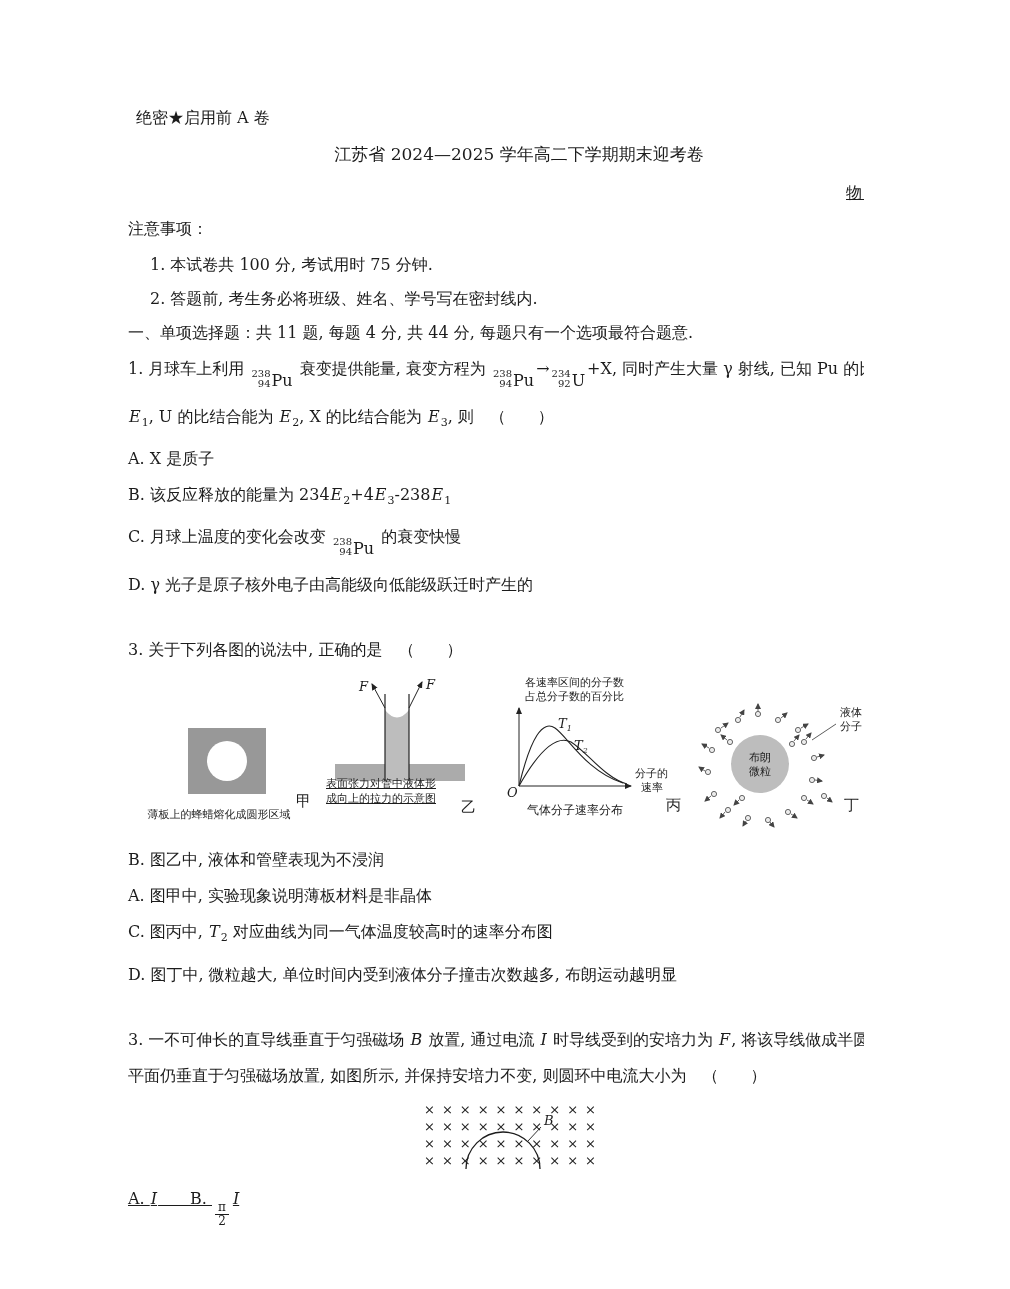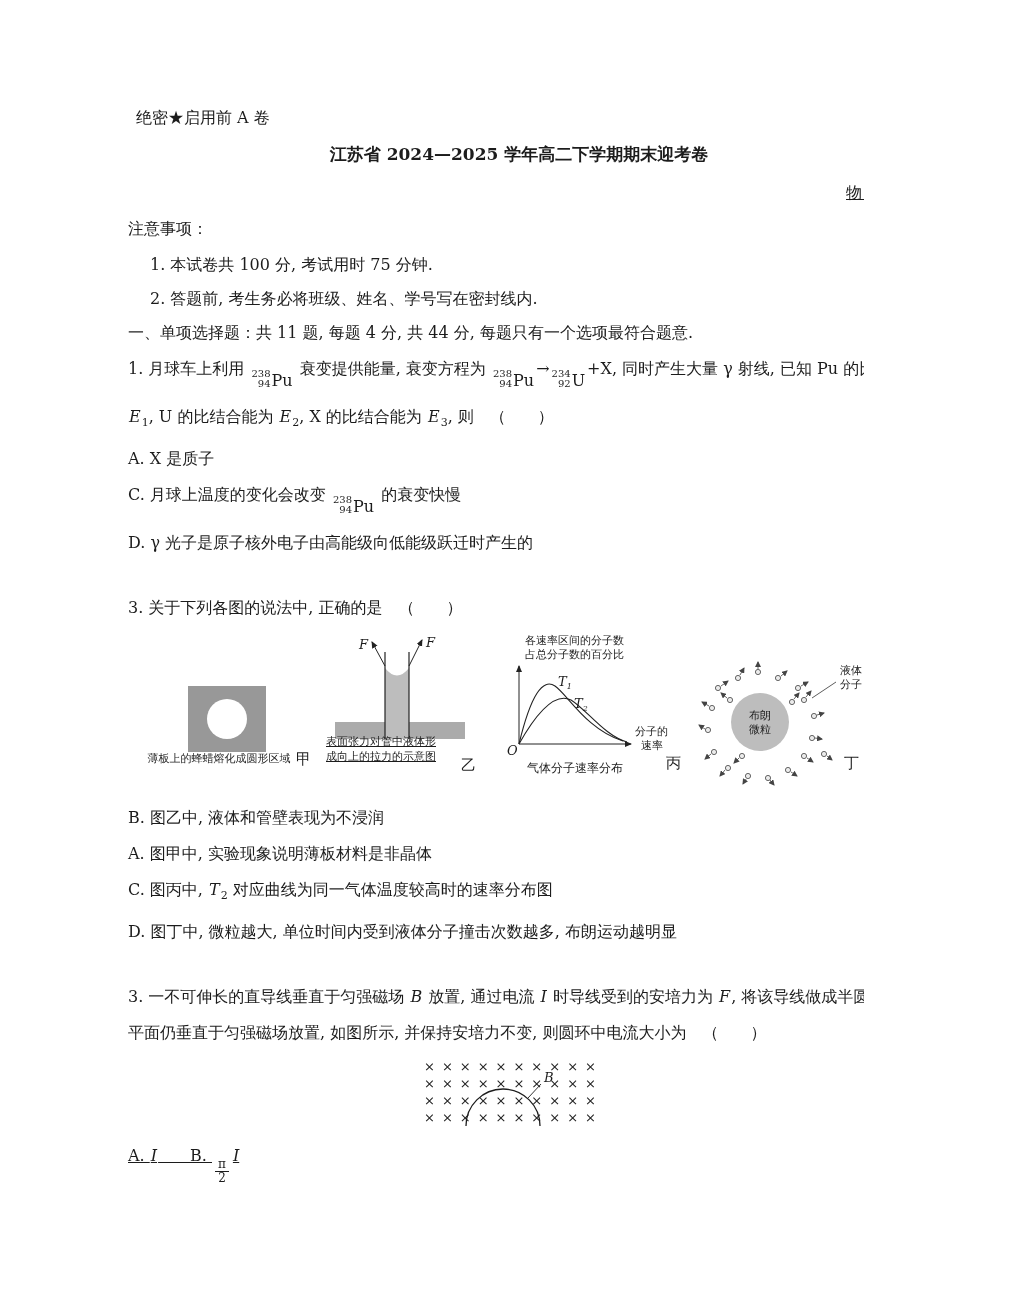--- a/index.html
+++ b/index.html
@@ -1,39 +1,39 @@
 <!DOCTYPE html>
 <html><head>
 <meta charset="utf-8">
 <style>
   html,body{margin:0;padding:0;background:#ffffff;}
   .page{position:relative;width:864px;height:1289px;background:#ffffff;overflow:hidden;
         font-family:"DejaVu Serif","Liberation Serif",serif;color:#1c1c1c;font-size:16px;}
   .content{position:absolute;left:128px;top:106px;width:782px;}
   .line{margin:0 0 13px 0;line-height:23px;white-space:nowrap;}
   .classification{margin-left:8px;margin-bottom:14px;}
-  .title{text-align:center;margin-bottom:15px;font-size:17px;font-weight:bold;}
+  .title{text-align:center;margin-bottom:15px;font-size:17px;}
   .subject{text-align:right;white-space:pre;margin-bottom:13px;text-decoration:underline;}
   .indent{margin-left:22px;margin-bottom:11px;}
   .opt{margin-bottom:13px;}
   .qgap{margin-top:42px;}
   .optline{margin-top:10px;text-decoration:underline;}
   i.var{font-style:italic;padding:0 1px;}
   sub{font-size:11px;}
   .nuclide{display:inline-flex;align-items:flex-start;vertical-align:-3px;margin:0 2px;}
   .nuclide .stack{display:inline-flex;flex-direction:column;align-items:flex-end;
                   font-size:10px;line-height:10px;margin-right:1px;}
   .frac{display:inline-flex;flex-direction:column;align-items:center;vertical-align:-7px;
         font-size:12px;line-height:13px;margin:0 3px;}
   .frac .num{border-bottom:1px solid #1c1c1c;padding:0 3px;}
   
   .figures{position:relative;height:158px;margin:8px 0 16px 0;}
   .fig-jia-rect{position:absolute;left:60px;top:54px;width:78px;height:66px;background:#989898;}
   .fig-jia-circle{position:absolute;left:19px;top:13px;width:40px;height:40px;border-radius:50%;background:#ffffff;}
-  .jia-cap{position:absolute;left:16px;top:120px;width:150px;font-size:11px;text-align:center;line-height:14px;}
+  .jia-cap{position:absolute;left:16px;top:134px;width:150px;font-size:11px;text-align:center;line-height:14px;}
   .jia-label{position:absolute;left:168px;top:118px;font-size:15px;}
   .yi-svg{position:absolute;left:205px;top:4px;}
   .yi-cap{position:absolute;left:198px;top:102px;width:150px;font-size:11px;line-height:15px;text-align:left;text-decoration:underline;}
   .yi-label{position:absolute;left:333px;top:124px;font-size:15px;}
   .bing-svg{position:absolute;left:375px;top:0;}
   .bing-label{position:absolute;left:538px;top:122px;font-size:15px;}
   .ding-svg{position:absolute;left:570px;top:26px;}
   .ding-label{position:absolute;left:716px;top:122px;font-size:15px;}
   .svgsm{font-size:11px;font-family:"DejaVu Serif","Liberation Serif",serif;fill:#1c1c1c;}
   .svgcap{font-size:12px;font-family:"DejaVu Serif","Liberation Serif",serif;fill:#1c1c1c;}
@@ -73,20 +73,21 @@
           <span>Pu</span>
         </span>→<span class="nuclide">
           <span class="stack">
             <span>234</span>
             <span>92</span>
           </span>
           <span>U</span>
         </span>+X, 同时产生大量 γ 射线, 已知 Pu 的比结合能为</p>
     <p class="line"><i class="var">E</i><sub>1</sub>, U 的比结合能为 <i class="var">E</i><sub>2</sub>, X 的比结合能为 <i class="var">E</i><sub>3</sub>, 则　（　　）</p>
     <p class="line opt">A. X 是质子</p>
+    <p class="line opt">B. 该反应释放的能量为 234<i class="var">E</i><sub>2</sub>+4<i class="var">E</i><sub>3</sub>-238<i class="var">E</i><sub>1</sub></p>
     <p class="line opt">C. 月球上温度的变化会改变 <span class="nuclide">
           <span class="stack">
             <span>238</span>
             <span>94</span>
           </span>
           <span>Pu</span>
         </span> 的衰变快慢</p>
     <p class="line opt">D. γ 光子是原子核外电子由高能级向低能级跃迁时产生的</p>
 
     <p class="line qgap">3. 关于下列各图的说法中, 正确的是　（　　）</p>

